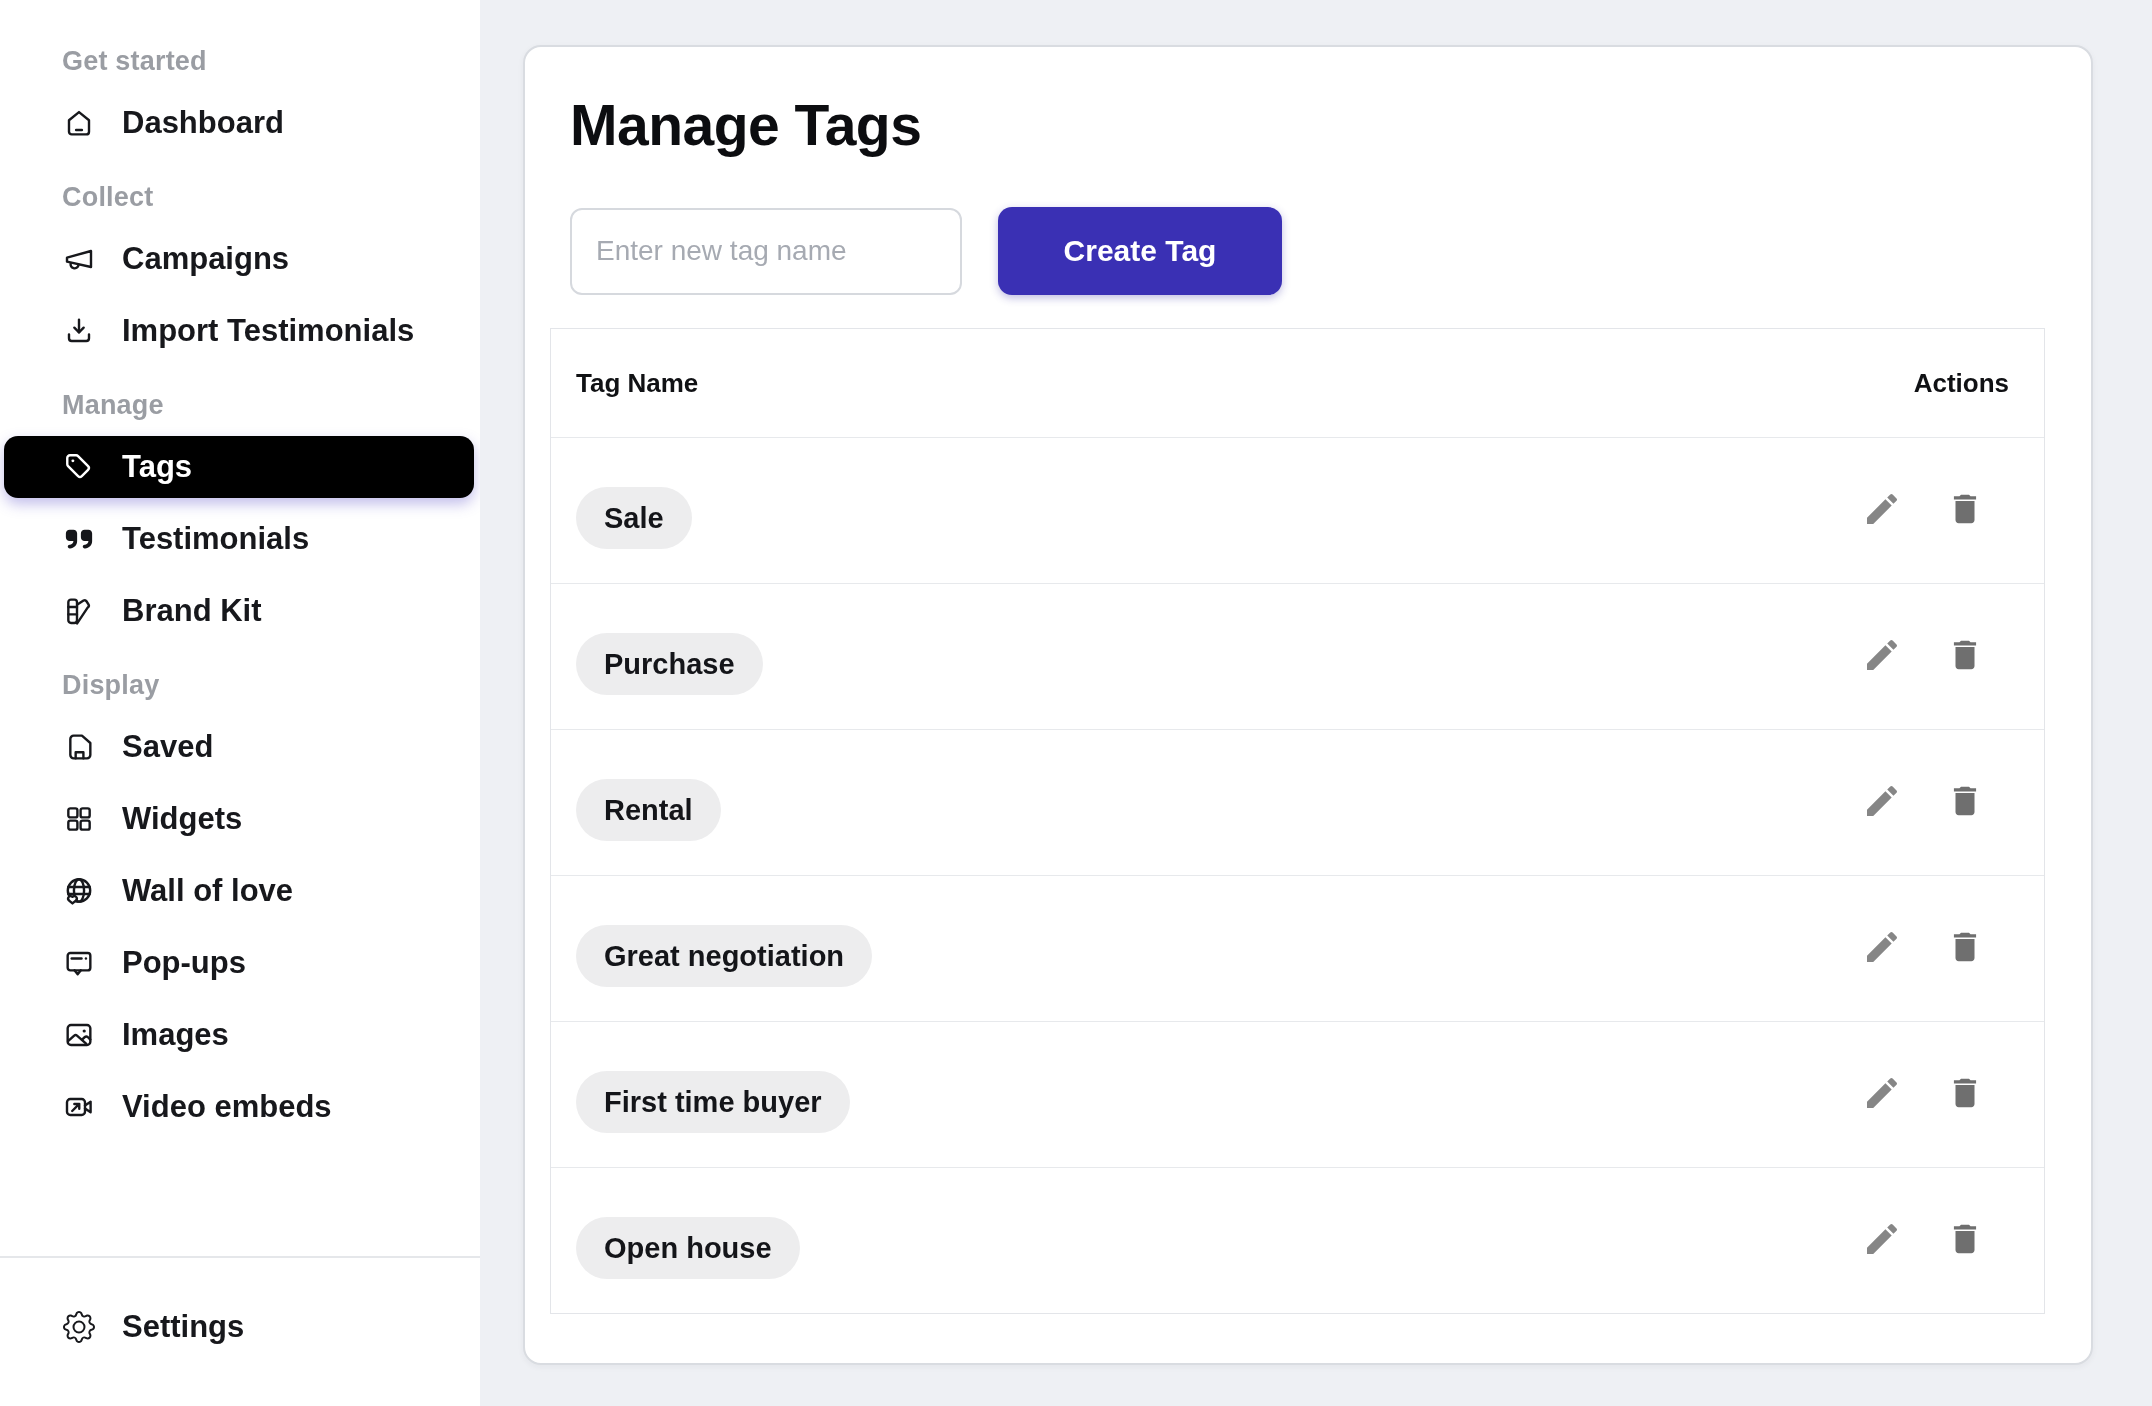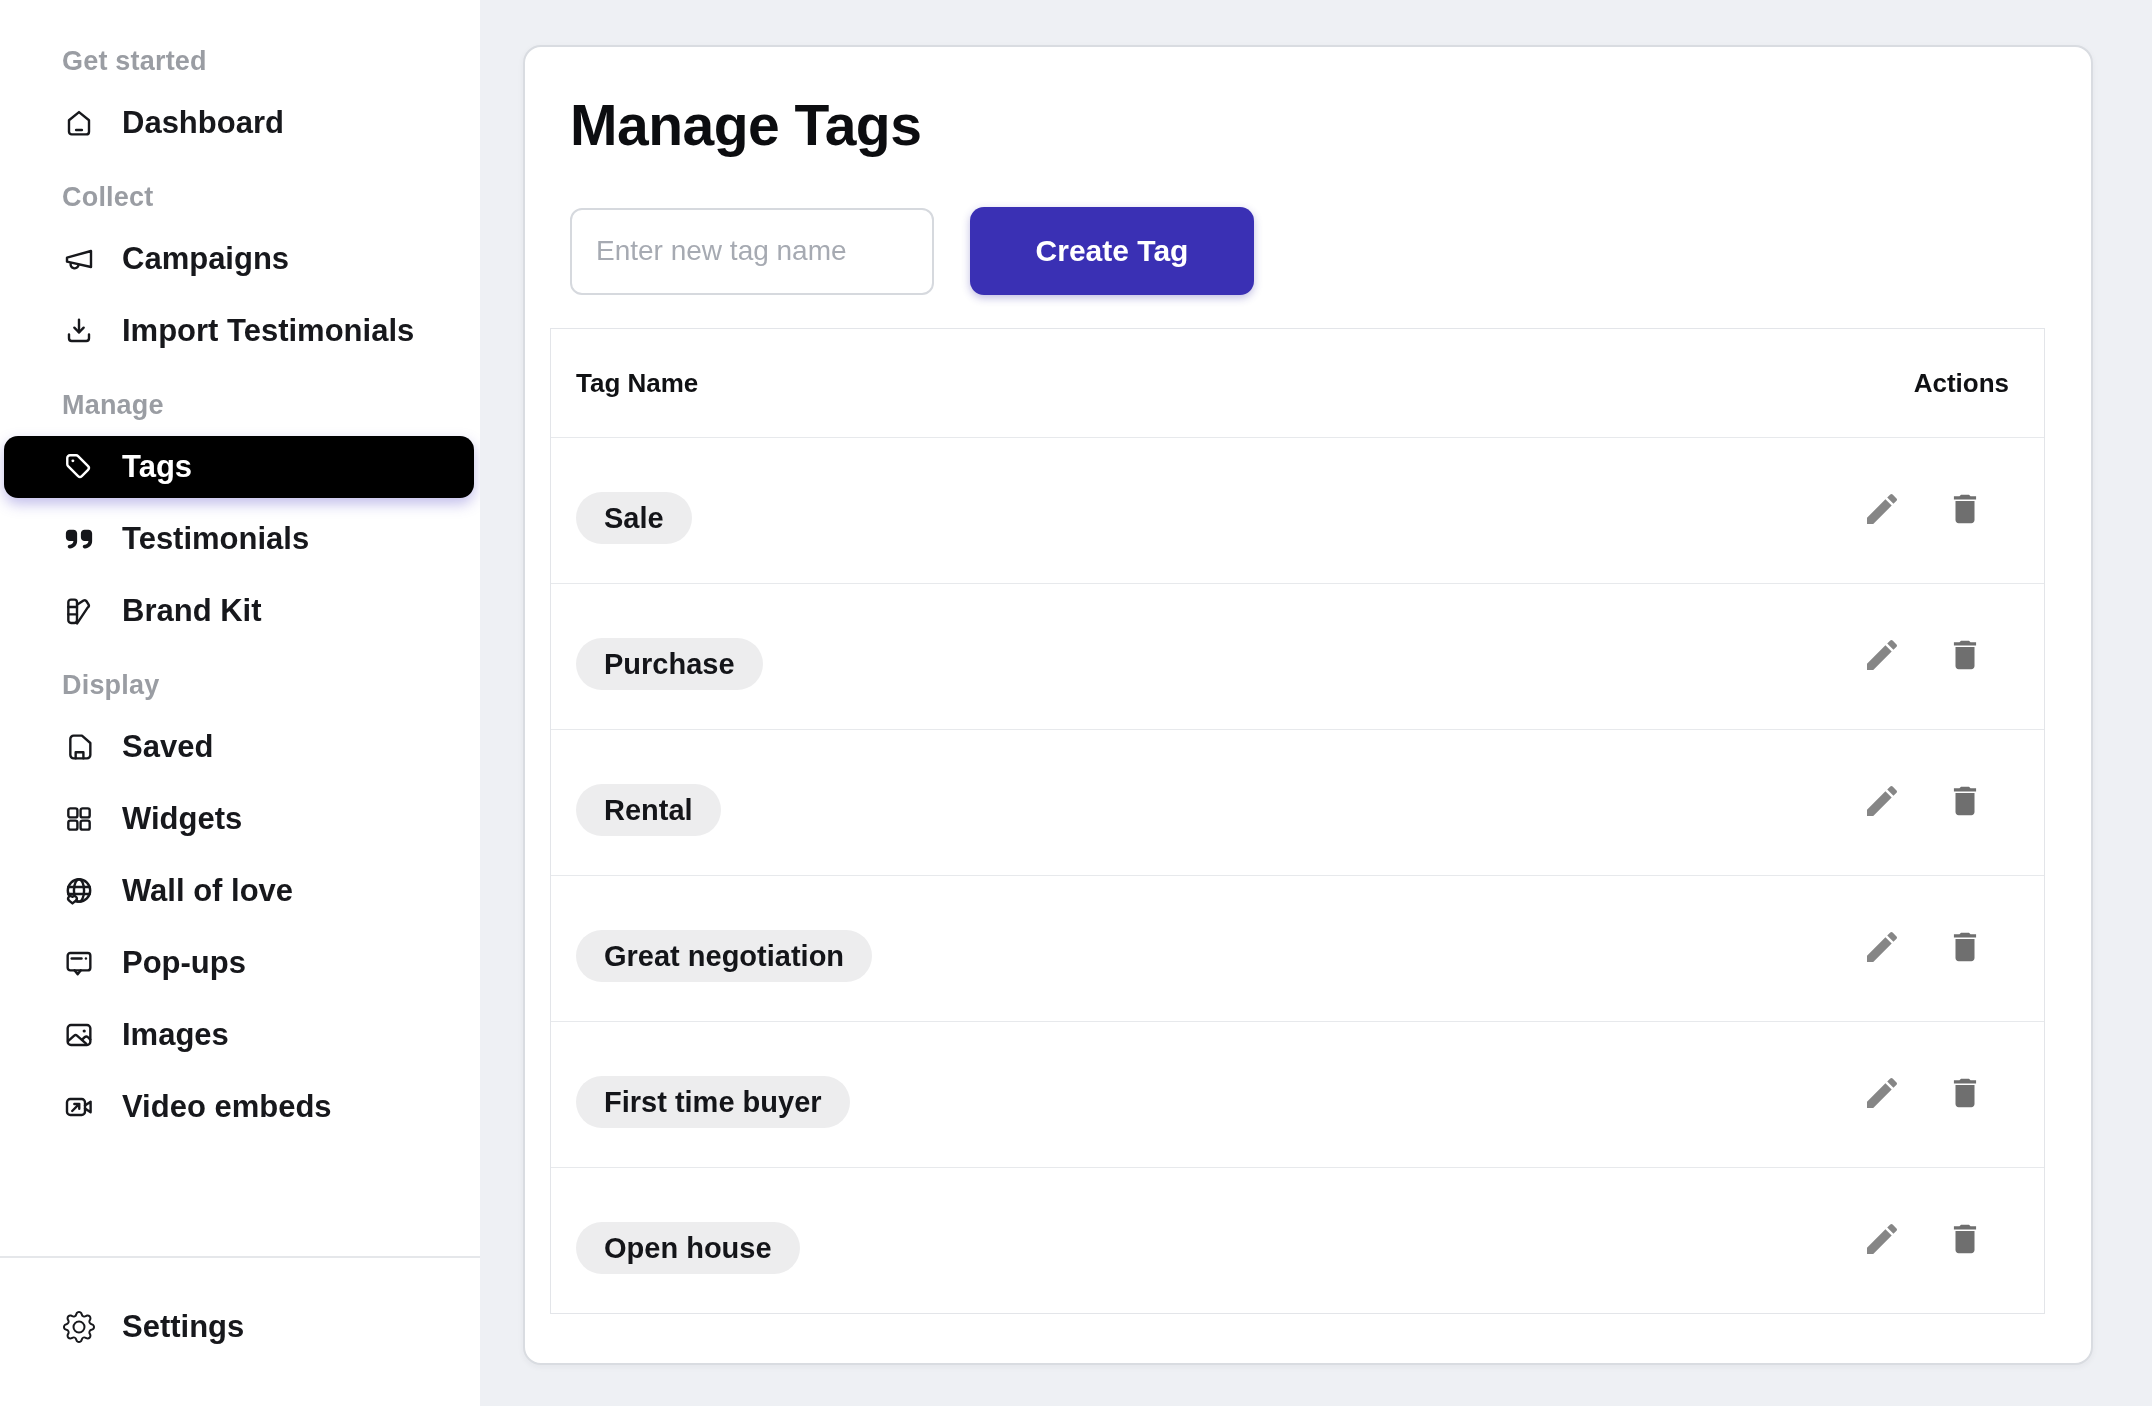--- a/index.html
+++ b/index.html
@@ -41,21 +41,21 @@
     position:absolute; left:43px; top:45px; width:1570px; height:1320px;
     background:#ffffff; border:2px solid #d9dce1; border-radius:18px;
     box-shadow:0 2px 6px rgba(30,35,50,.05);
   }
   .page-title {
     margin:48px 0 0 45px; font-size:57px; line-height:60px;
     font-weight:800; color:#0c0d10; letter-spacing:-.5px;
   }
   .tag-form { margin:52px 0 0 45px; display:flex; gap:36px; align-items:center; }
   .tag-input {
-    width:364px; height:87px; border:2px solid #d6d9de; border-radius:12px;
+    width:392px; height:87px; border:2px solid #d6d9de; border-radius:12px;
     padding:0 24px; font-size:28px; color:#17181c; outline:none;
     font-family:"Liberation Sans","DejaVu Sans",sans-serif; background:#fff;
   }
   .tag-input::placeholder { color:#a6aab2; }
   .create-btn {
     width:284px; height:88px; border:none; border-radius:14px;
     background:#3a30b4; color:#ffffff; font-size:30px; font-weight:700;
     font-family:Liberation Sans, sans-serif; cursor:pointer;
     box-shadow:0 3px 8px rgba(45,35,160,.3);
   }
@@ -65,21 +65,21 @@
   .t-head {
     height:108px; display:flex; align-items:center; justify-content:space-between;
     padding:0 35px 0 25px; font-size:26px; font-weight:700; color:#101114;
   }
   .t-row {
     height:146px; border-top:1px solid #e7e9ec;
     display:flex; align-items:center; justify-content:space-between;
     padding:0 60px 0 25px;
   }
   .tag-pill {
-    height:52px; padding:0 28px; border-radius:999px; background:#ededee;
+    height:62px; padding:0 28px; border-radius:999px; background:#ededee;
     display:flex; align-items:center; font-size:29px; font-weight:600; color:#141519;margin-top:15px;
   }
   .row-actions { display:flex; align-items:center; gap:44px; }
   .icon-btn { background:none; border:none; cursor:pointer; padding:0; display:flex; }
   .stroke-ic { stroke:#17181c; fill:none; stroke-width:1.8; stroke-linecap:round; stroke-linejoin:round; }
   .nav-item.active .stroke-ic { stroke:#ffffff; }
 </style>
 </head>
 <body>
 

